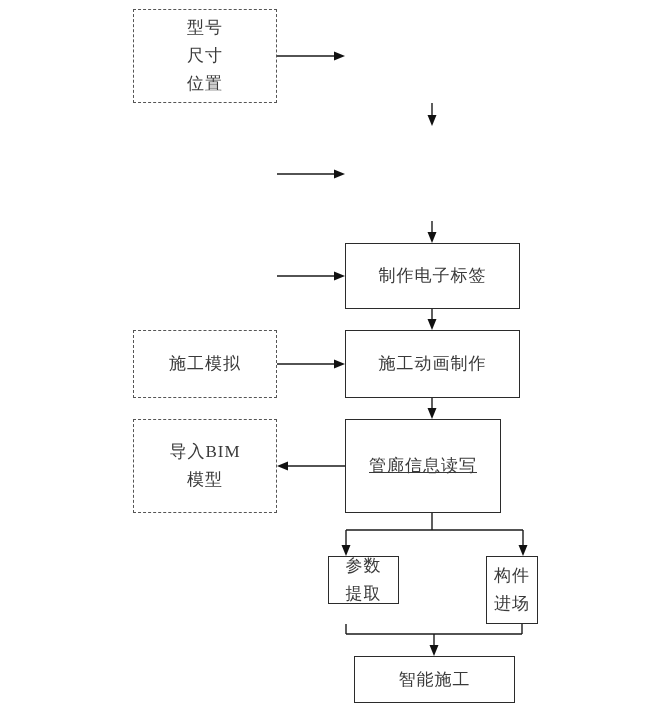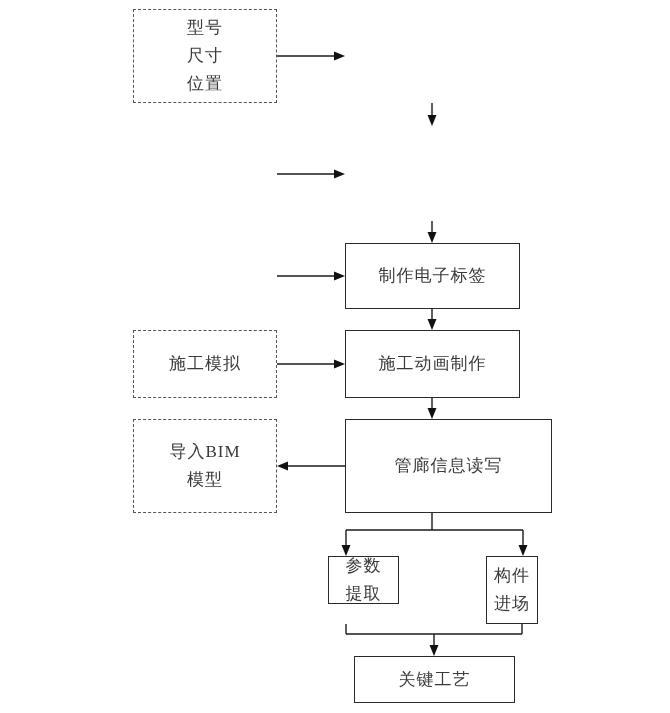--- a/index.html
+++ b/index.html
@@ -114,23 +114,23 @@
 
   <div class="box dashed" style="left:133px; top:419px; width:144px; height:94px;">导入BIM
 模型</div>
 
 
 
   <div class="box solid" style="left:345px; top:243px; width:175px; height:66px;">制作电子标签</div>
 
   <div class="box solid" style="left:345px; top:330px; width:175px; height:68px;">施工动画制作</div>
 
-  <div class="box solid" style="left:345px; top:419px; width:207px; height:94px;">管廊信息读写</div>
+  <div class="box solid" style="left:345px; top:419px; width:156px; height:94px;text-decoration:underline;">管廊信息读写</div>
 
   <div class="box solid" style="left:328px; top:556px; width:71px; height:48px;">参数
 提取</div>
 
   <div class="box solid" style="left:486px; top:556px; width:52px; height:68px;">构件
 进场</div>
 
-  <div class="box solid" style="left:354px; top:656px; width:161px; height:47px;">关键工艺</div>
+  <div class="box solid" style="left:354px; top:656px; width:161px; height:47px;">智能施工</div>
 
 </div>
 
 </body></html>

